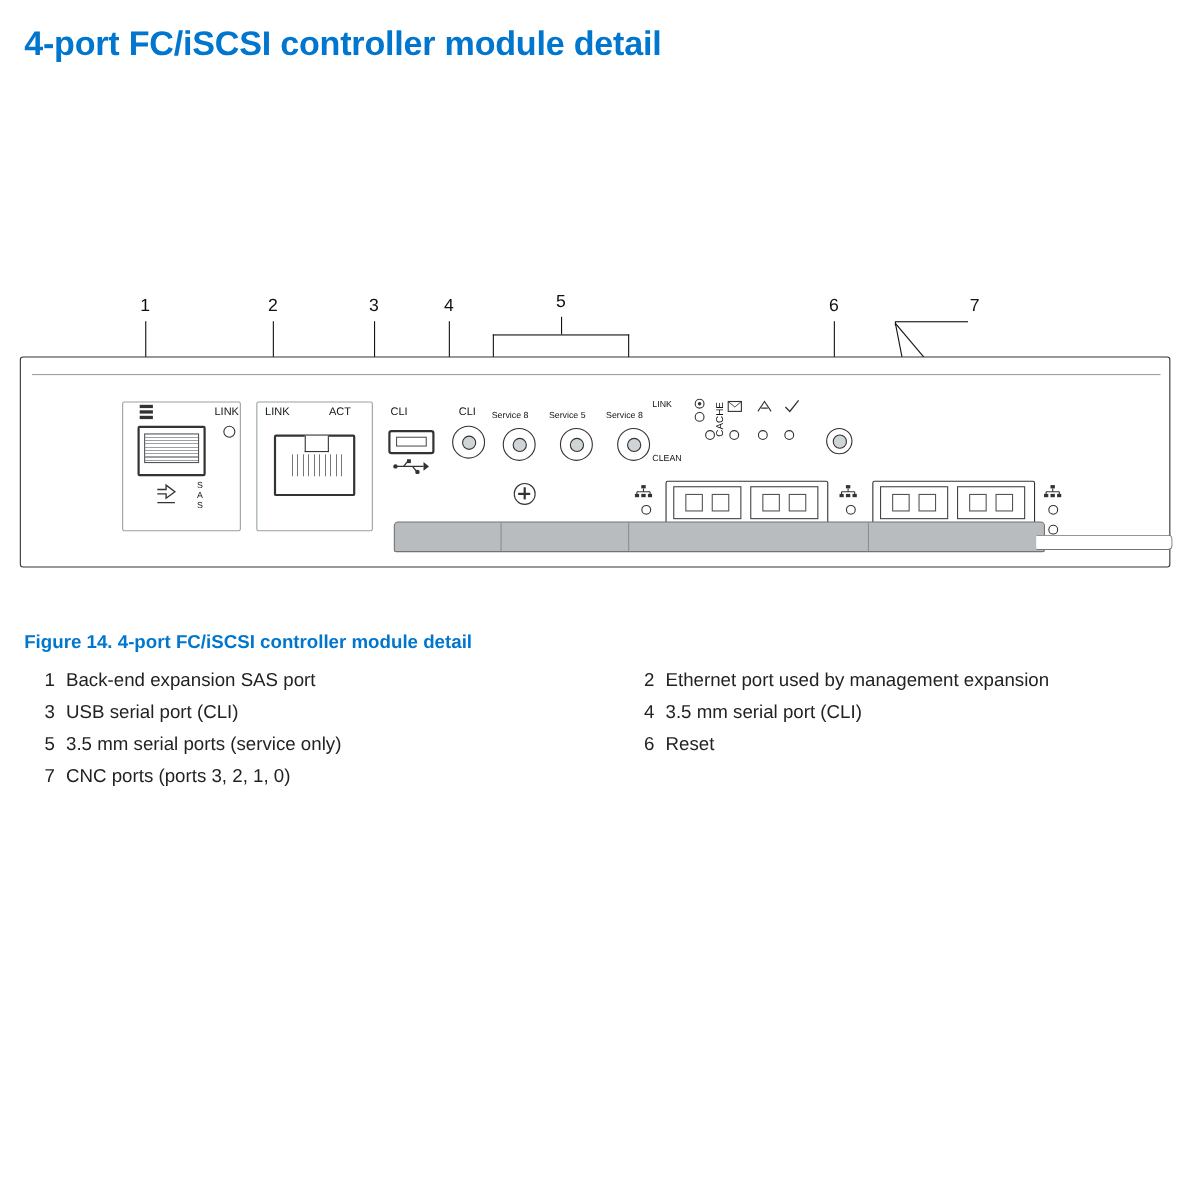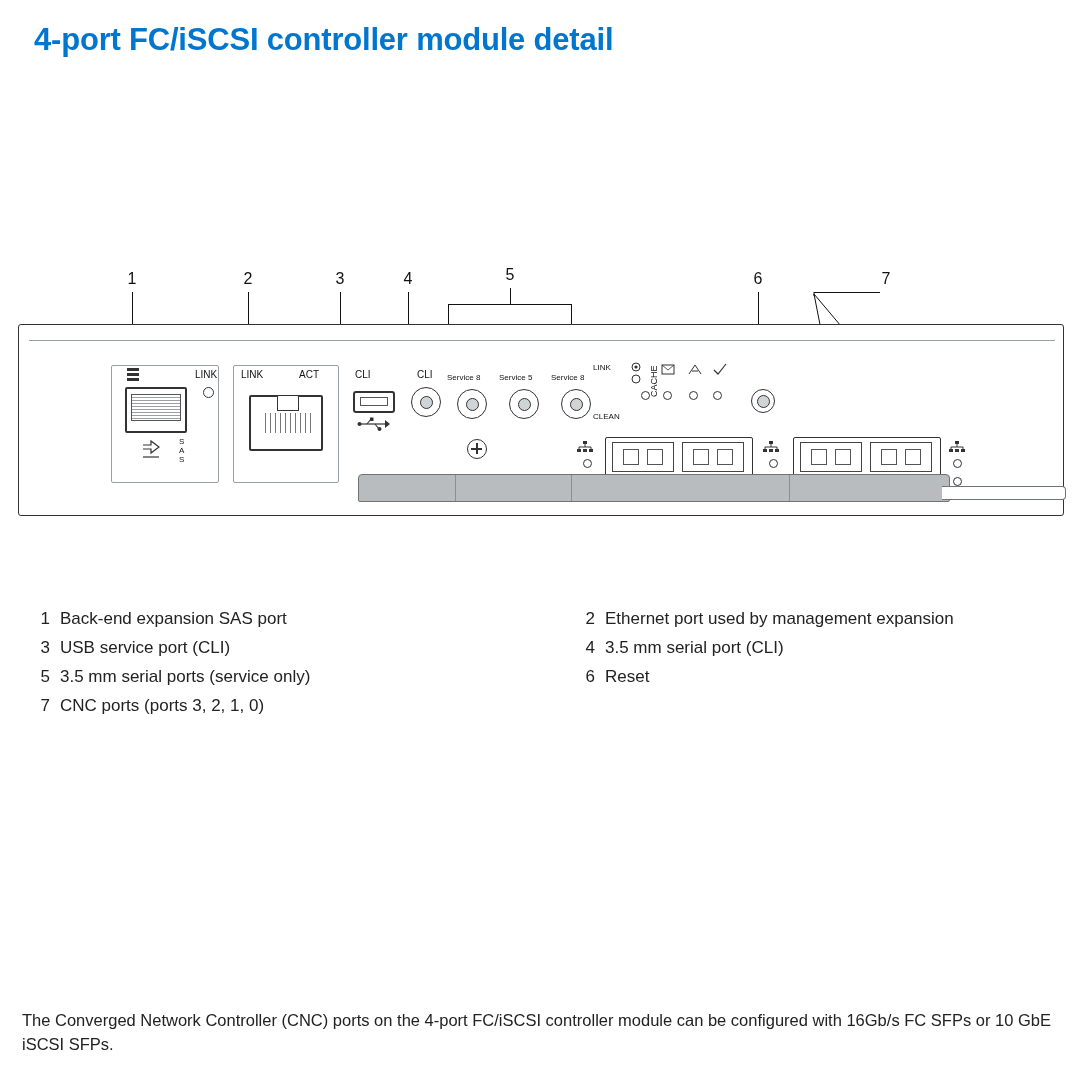--- a/index.html
+++ b/index.html
@@ -15,21 +15,21 @@
     position: relative;
     overflow: hidden;
   }
   .page {
     position: relative;
     width: 1080px;
     height: 1080px;
   }
   .page-title {
     position: absolute;
-    left: 34px;
+    left: 22px;
     top: 22px;
     font-size: 31px;
     font-weight: bold;
     color: #0076ce;
     letter-spacing: -0.2px;
   }
 
   
   .figure {
     position: absolute;
@@ -604,36 +604,37 @@
     </div>
 
     <div class="handle">
       <div class="handle-line" style="left:96px;"></div>
       <div class="handle-line" style="left:212px;"></div>
       <div class="handle-line" style="left:430px;"></div>
     </div>
     <div class="handle-tail"></div>
   </div>
 
+  <div class="fig-caption">Figure 14. 4-port FC/iSCSI controller module detail</div>
 
   <div class="legend">
     <div class="legend-row">
       <div class="legend-cell">
         <span class="legend-num">1</span>
         <span class="legend-text">Back-end expansion SAS port</span>
       </div>
       <div class="legend-cell right">
         <span class="legend-num">2</span>
         <span class="legend-text">Ethernet port used by management expansion</span>
       </div>
     </div>
     <div class="legend-row">
       <div class="legend-cell">
         <span class="legend-num">3</span>
-        <span class="legend-text">USB service port (CLI)</span>
+        <span class="legend-text">USB serial port (CLI)</span>
       </div>
       <div class="legend-cell right">
         <span class="legend-num">4</span>
         <span class="legend-text">3.5 mm serial port (CLI)</span>
       </div>
     </div>
     <div class="legend-row">
       <div class="legend-cell">
         <span class="legend-num">5</span>
         <span class="legend-text">3.5 mm serial ports (service only)</span>
@@ -645,15 +646,14 @@
     </div>
     <div class="legend-row">
       <div class="legend-cell">
         <span class="legend-num">7</span>
         <span class="legend-text">CNC ports (ports 3, 2, 1, 0)</span>
       </div>
       <div class="legend-cell right"></div>
     </div>
   </div>
 
-  <div class="note">The Converged Network Controller (CNC) ports on the 4-port FC/iSCSI controller module can be configured with 16Gb/s FC SFPs or 10 GbE iSCSI SFPs.</div>
 
 </div>
 
 </body></html>

